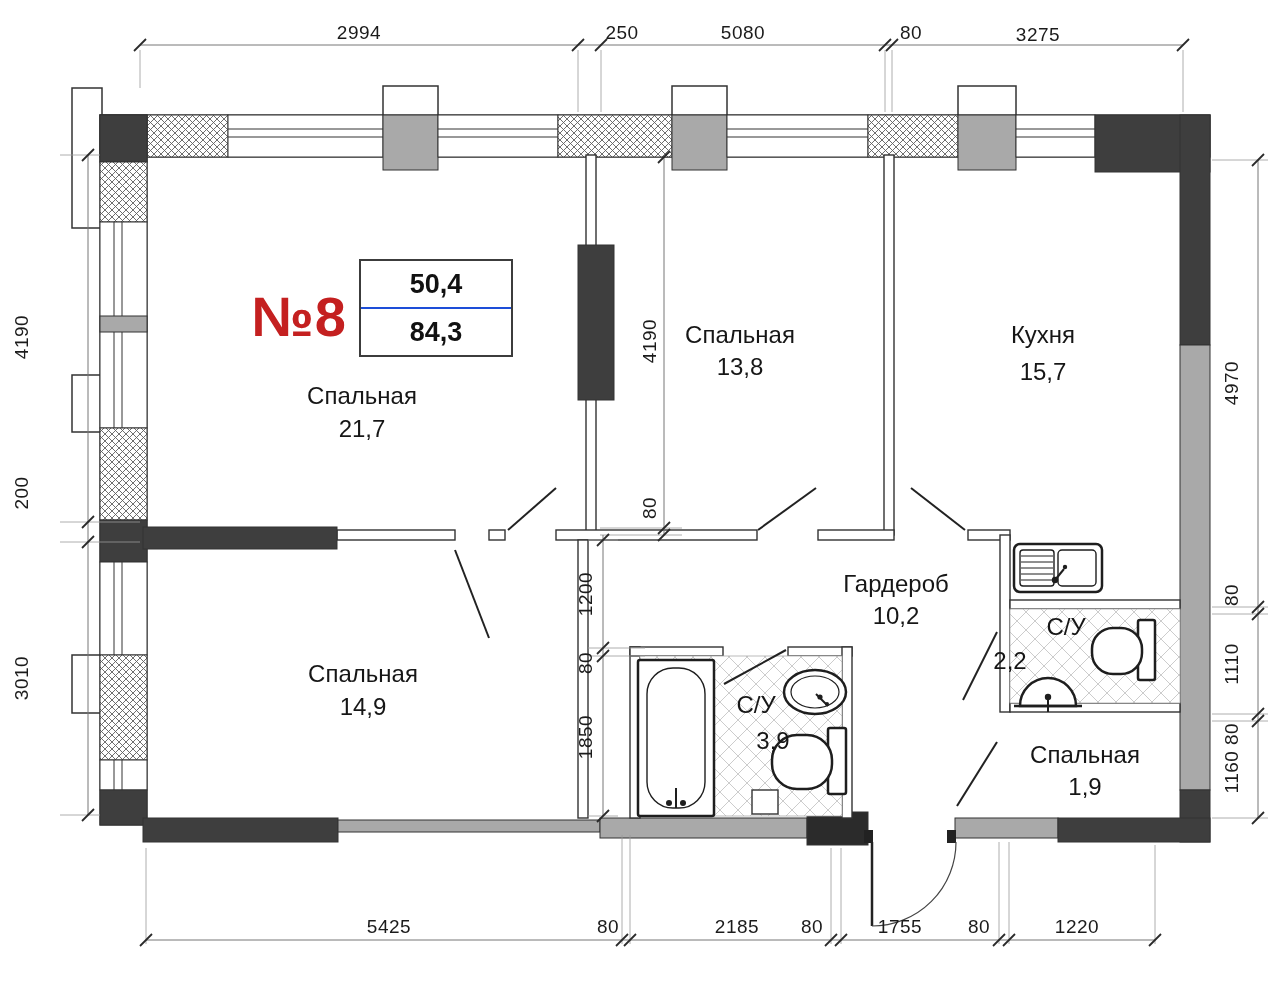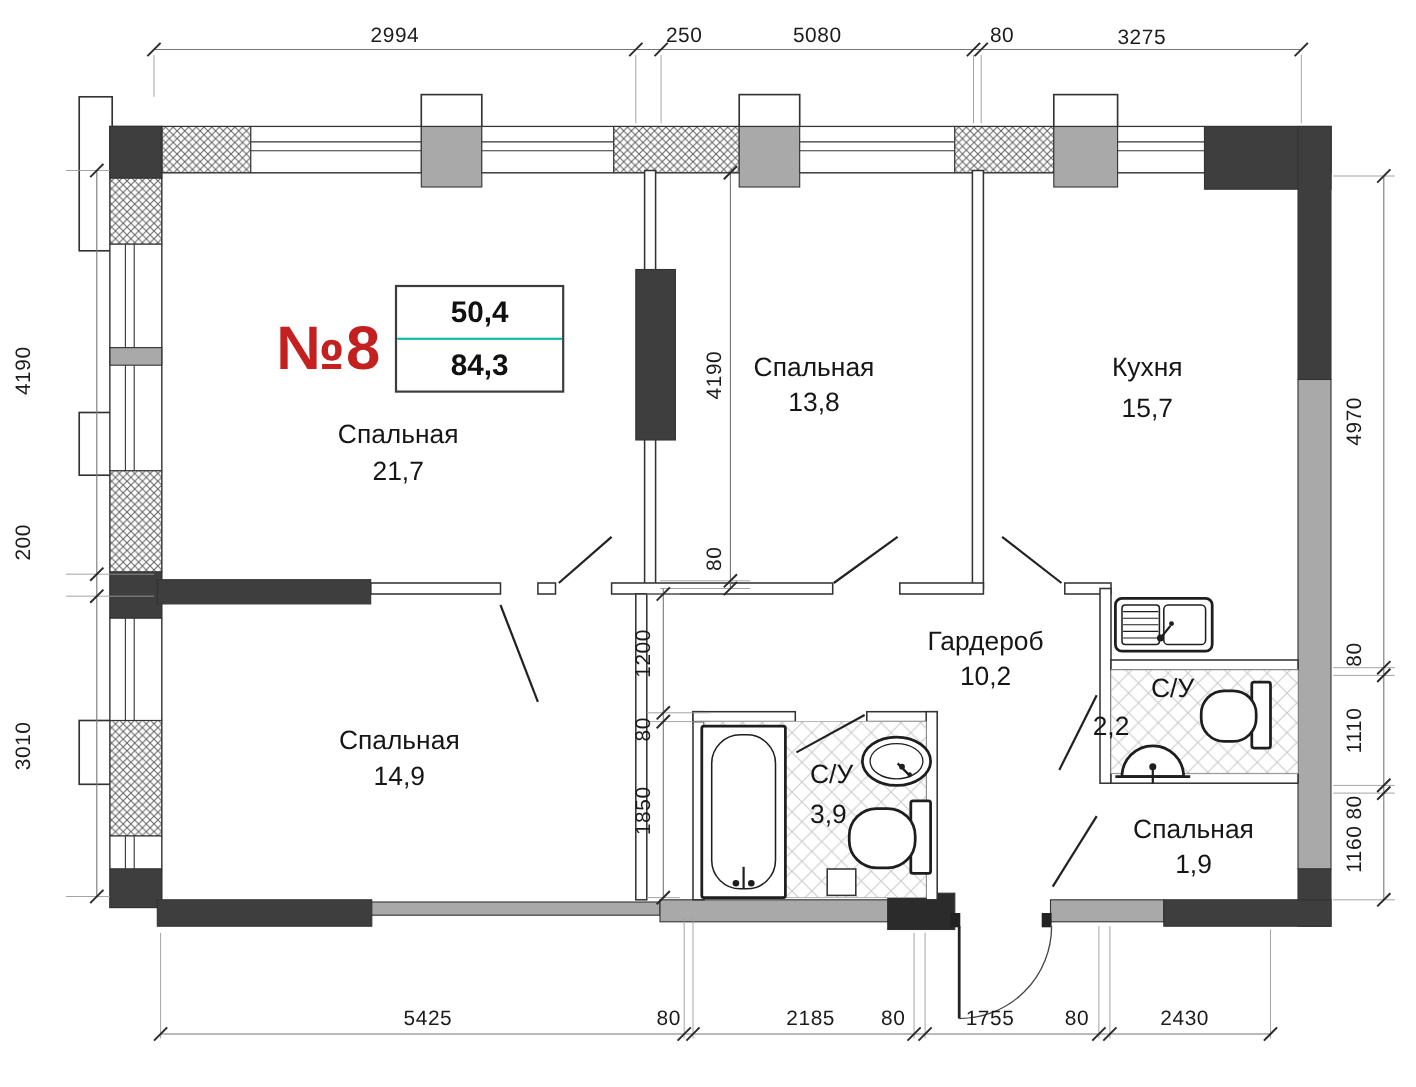--- a/index.html
+++ b/index.html
@@ -27,21 +27,21 @@
   }
   .title-box .cell-type{
     width:66px;display:flex;align-items:center;justify-content:center;
     font-size:26px;font-weight:bold;color:#c42020;border-right:2px solid #3c3c3c;
   }
   .title-box .cell-areas{flex:1;display:flex;flex-direction:column;}
   .title-box .cell-areas div{
     flex:1;display:flex;align-items:center;justify-content:center;
     font-size:27px;font-weight:bold;color:#111;
   }
-  .title-box .cell-areas div:first-child{border-bottom:2px solid #14b8a6;}
+  .title-box .cell-areas div:first-child{border-bottom:2px solid #1d4ed8;}
 </style>
 </head>
 <body>
 
 <div id="stage">
 
   <svg id="plan-svg" width="1287" height="988" viewBox="0 0 1287 988">
     <defs>
       <pattern id="xh" width="7" height="7" patternUnits="userSpaceOnUse">
         <rect width="7" height="7" fill="#ffffff"></rect>
@@ -308,39 +308,39 @@
   <span class="room-area" style="left:362px;top:429px">21,7</span>
   <span class="room-name" style="left:740px;top:335px">Спальная</span>
   <span class="room-area" style="left:740px;top:367px">13,8</span>
   <span class="room-name" style="left:1043px;top:335px">Кухня</span>
   <span class="room-area" style="left:1043px;top:372px">15,7</span>
   <span class="room-name" style="left:363px;top:674px">Спальная</span>
   <span class="room-area" style="left:363px;top:707px">14,9</span>
   <span class="room-name" style="left:896px;top:584px">Гардероб</span>
   <span class="room-area" style="left:896px;top:616px">10,2</span>
   <span class="room-name" style="left:756px;top:705px">С/У</span>
-  <span class="room-area" style="left:753px;top:741px">3,9</span>
+  <span class="room-area" style="left:773px;top:741px">3,9</span>
   <span class="room-name" style="left:1066px;top:627px">С/У</span>
   <span class="room-area" style="left:1010px;top:661px">2,2</span>
   <span class="room-name" style="left:1085px;top:755px">Спальная</span>
   <span class="room-area" style="left:1085px;top:787px">1,9</span>
 
   <span class="dim" style="left:359px;top:33px">2994</span>
   <span class="dim" style="left:622px;top:33px">250</span>
   <span class="dim" style="left:743px;top:33px">5080</span>
   <span class="dim" style="left:911px;top:33px">80</span>
   <span class="dim" style="left:1038px;top:35px">3275</span>
 
   <span class="dim" style="left:389px;top:927px">5425</span>
   <span class="dim" style="left:608px;top:927px">80</span>
   <span class="dim" style="left:737px;top:927px">2185</span>
   <span class="dim" style="left:812px;top:927px">80</span>
   <span class="dim" style="left:900px;top:927px">1755</span>
   <span class="dim" style="left:979px;top:927px">80</span>
-  <span class="dim" style="left:1077px;top:927px">2430</span>
+  <span class="dim" style="left:1077px;top:927px">1220</span>
 
   <span class="dim vert" style="left:22px;top:337px">4190</span>
   <span class="dim vert" style="left:22px;top:493px">200</span>
   <span class="dim vert" style="left:22px;top:678px">3010</span>
 
   <span class="dim vert" style="left:1232px;top:383px">4970</span>
   <span class="dim vert" style="left:1232px;top:595px">80</span>
   <span class="dim vert" style="left:1232px;top:664px">1110</span>
   <span class="dim vert" style="left:1232px;top:734px">80</span>
   <span class="dim vert" style="left:1232px;top:772px">1160</span>

